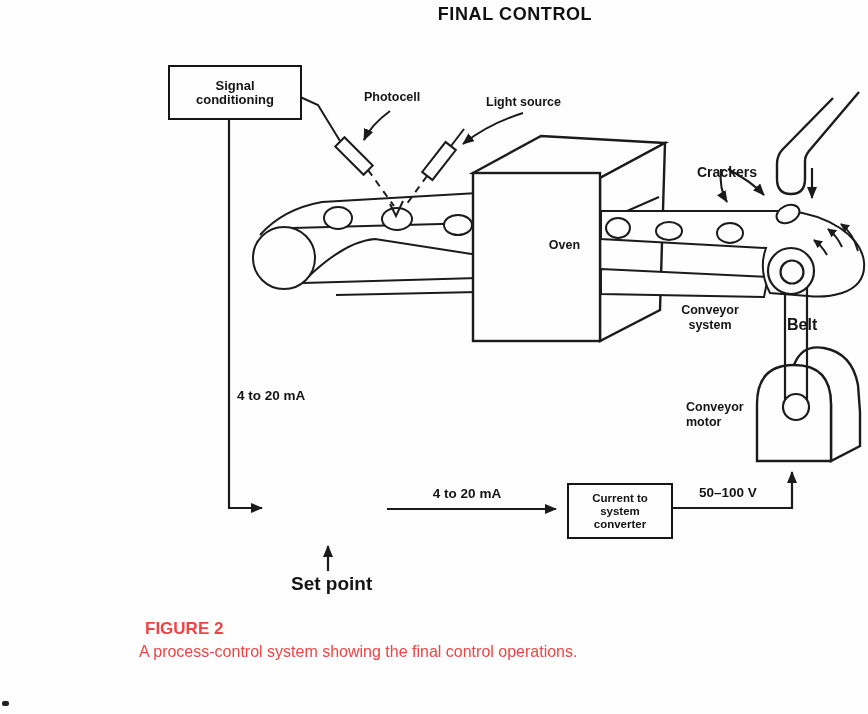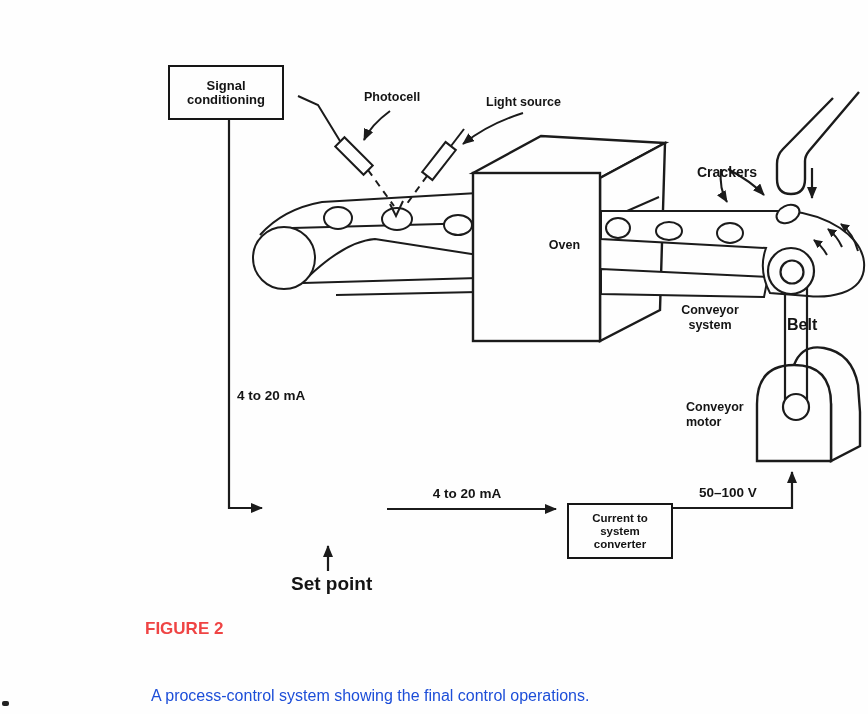--- a/index.html
+++ b/index.html
@@ -6,21 +6,21 @@
   #page{position:relative;width:868px;height:714px;background:#fefefe;overflow:hidden;
         font-family:"Liberation Sans",sans-serif;color:#1b1b1b;}
   svg{position:absolute;left:0;top:0;}
   .lbl{position:absolute;font-weight:bold;color:#141414;white-space:nowrap;}
   .box{position:absolute;border:2.5px solid #161616;background:#fefefe;box-sizing:border-box;
        display:flex;flex-direction:column;align-items:center;justify-content:center;
        font-weight:bold;color:#141414;text-align:center;}
   .title{position:absolute;left:424px;top:4px;width:182px;text-align:center;
          font-size:18px;font-weight:bold;letter-spacing:.6px;color:#111;}
   .cap-fig{position:absolute;left:145px;top:619px;font-size:17px;font-weight:bold;color:#ef4444;}
-  .cap-txt{position:absolute;left:151px;top:643px;font-size:16px;color:#1d4ed8;margin-top:44px;}
+  .cap-txt{position:absolute;left:139px;top:643px;font-size:16px;color:#ef4444;}
   .two-line{line-height:15px;font-size:12.5px;}
   .speck{position:absolute;left:2px;top:701px;width:7px;height:5px;background:#222;border-radius:2px;}
 </style>
 </head>
 <body>
 
 <div id="page">
 
   <svg width="868" height="714" viewBox="0 0 868 714">
     <defs>
@@ -113,28 +113,29 @@
     </g>
 
     <g stroke="#1b1b1b" stroke-width="2.2" fill="none">
       <path d="M 229,119 L 229,508 L 262,508" marker-end="url(#ah)"></path>
       <path d="M 387,509 L 556,509" marker-end="url(#ah)"></path>
       <path d="M 673,508 L 792,508 L 792,472" marker-end="url(#ah)"></path>
       <path d="M 328,571 L 328,546" marker-end="url(#ah)"></path>
     </g>
   </svg>
 
+  <div class="title">FINAL CONTROL</div>
 
-  <div class="box" style="left:168px;top:65px;width:116px;height:55px;font-size:13px;line-height:14px;">
+  <div class="box" style="left:168px;top:65px;width:134px;height:55px;font-size:13px;line-height:14px;">
     <span>Signal</span>
     <span>conditioning</span>
   </div>
 
 
-  <div class="box" style="left:567px;top:483px;width:106px;height:56px;font-size:11.5px;line-height:13px;margin-top:20px;">
+  <div class="box" style="left:567px;top:483px;width:106px;height:56px;font-size:11.5px;line-height:13px;">
     <span>Current to</span>
     <span>system</span>
     <span>converter</span>
   </div>
 
   <div class="lbl" style="left:364px;top:90px;font-size:12.5px;">Photocell</div>
 
   <div class="lbl" style="left:486px;top:95px;font-size:12.5px;">Light source</div>
 
   <div class="lbl" style="left:473px;top:238px;width:127px;text-align:center;font-size:12.5px;padding-left:28px;">Oven</div>

